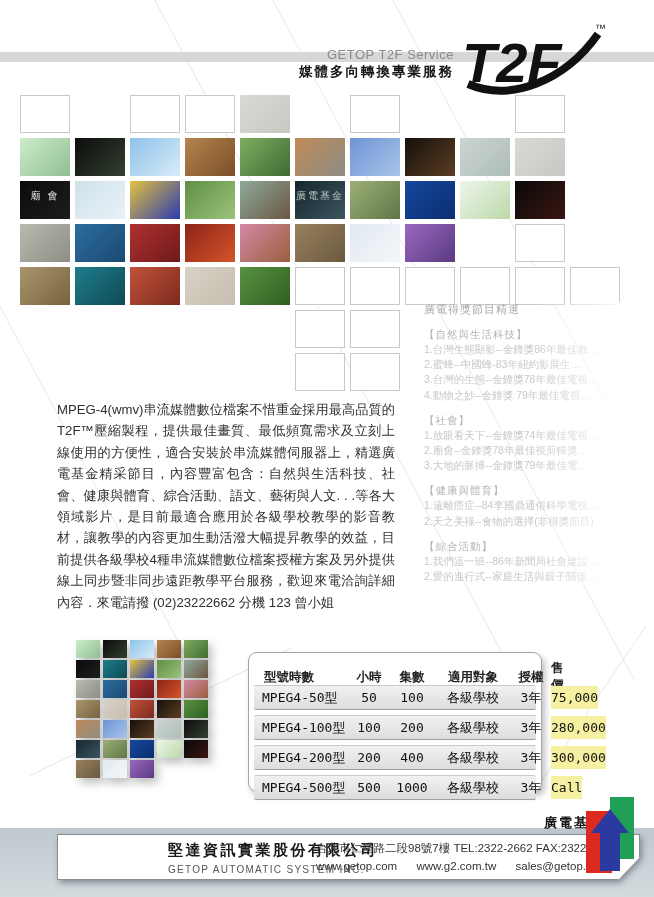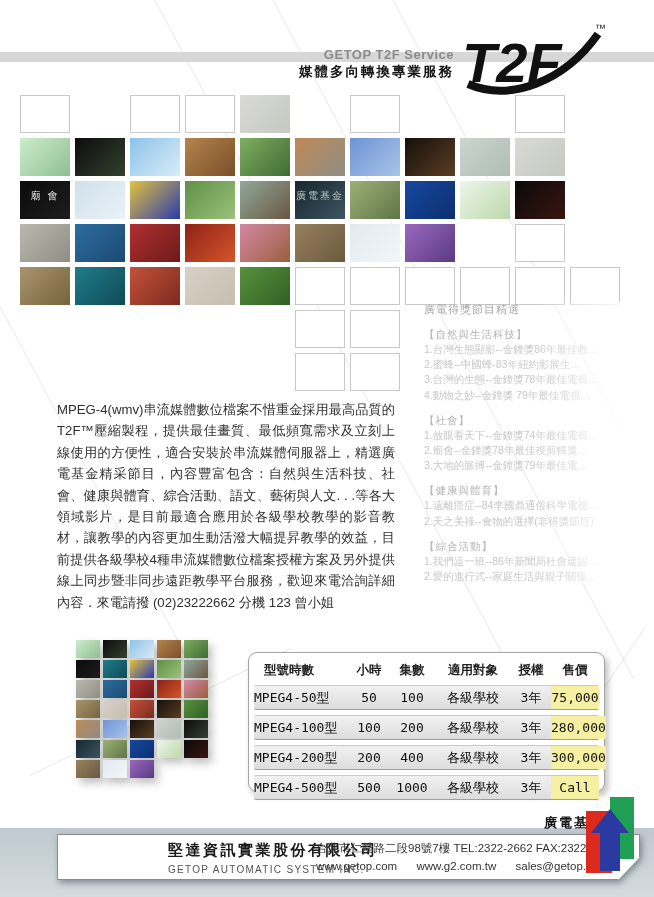--- a/index.html
+++ b/index.html
@@ -2,21 +2,21 @@
 <html><head>
 <meta charset="utf-8">
 <style>
   html,body{margin:0;padding:0;}
   #page{position:relative;width:654px;height:897px;background:#ffffff;overflow:hidden;
         font-family:"Liberation Sans",sans-serif;}
   .diag{position:absolute;height:1px;background:rgba(125,125,125,0.16);transform-origin:0 0;z-index:0;}
 
   
   .hdr-band{position:absolute;left:0;top:52px;width:654px;height:10px;background:#d7d7d7;z-index:1;}
-  .hdr-line1{position:absolute;top:47px;right:200px;font-size:13px;color:#8a8a8a;letter-spacing:0.5px;z-index:2;font-weight:bold;}
+  .hdr-line1{position:absolute;top:47px;right:200px;font-size:13px;color:#8a8a8a;letter-spacing:0.5px;z-index:2;}
   .hdr-line2{position:absolute;top:63px;right:200px;font-size:13.5px;font-weight:bold;color:#151515;letter-spacing:2px;z-index:2;}
   .t2f-logo{position:absolute;left:452px;top:20px;width:158px;height:88px;z-index:3;}
 
   
   #main-grid{position:absolute;left:20px;top:95px;display:grid;
              grid-template-columns:repeat(11,50px);grid-auto-rows:38px;column-gap:5px;row-gap:5px;z-index:1;}
   .cell{width:50px;height:38px;}
   .cell.boxc{background:#fff;border:1px solid #c9c9c9;box-sizing:border-box;}
   .cell.blank{background:transparent;}
   .thumb-label{position:absolute;width:50px;height:30px;display:flex;align-items:center;justify-content:center;
@@ -38,32 +38,32 @@
   #body-par{position:absolute;left:57px;top:399px;width:338px;font-size:13.2px;line-height:21.4px;
             color:#303030;text-align:justify;z-index:5;}
 
   
   #mini-grid{position:absolute;left:76px;top:640px;display:grid;
              grid-template-columns:repeat(5,24px);grid-auto-rows:18px;column-gap:3px;row-gap:2px;
              filter:drop-shadow(4px 5px 4px rgba(0,0,0,0.25));z-index:3;}
   .mcell{width:24px;height:18px;}
 
   
-  #price-card{position:absolute;left:248px;top:652px;width:357px;height:140px;box-sizing:border-box;
+  #price-card{position:absolute;left:248px;top:652px;width:294px;height:140px;box-sizing:border-box;
               background:#fff;border:1px solid #a5a5a5;border-radius:9px;
               box-shadow:3px 4px 6px rgba(0,0,0,0.25);padding:7px 5px 0 5px;z-index:6;}
   .thead,.trow{display:grid;grid-template-columns:95px 40px 46px 76px 40px 1fr;align-items:center;}
   .thead{font-size:12.5px;font-weight:bold;color:#222;height:20px;}
   .th{text-align:center;}
   .th.left{text-align:left;padding-left:10px;}
   .trow{height:23px;margin-top:5px;background:linear-gradient(180deg,#f1f1f1,#dddddd);
         border-top:1px solid #cacaca;border-bottom:1px solid #9f9f9f;border-radius:2px;
         font-size:13px;font-family:"DejaVu Sans Mono",monospace;color:#111;}
   .td{text-align:center;}
-  .td.left{text-align:left;padding-left:0;}
+  .td.left{text-align:left;padding-left:8px;}
   .td.price{background:#f6f0a2;height:100%;display:flex;align-items:center;justify-content:center;}
 
   
   #fund-label{position:absolute;left:544px;top:814px;font-size:13px;font-weight:bold;color:#111;
               letter-spacing:2px;z-index:5;}
   #bottom-band{position:absolute;left:0;top:828px;width:654px;height:69px;
                background:linear-gradient(180deg,#bfc9cf,#d3dbde);z-index:1;}
   #footer-wrap{position:absolute;left:57px;top:834px;z-index:6;
                filter:drop-shadow(2px 3px 3px rgba(70,80,88,0.55));}
   #footer-box{position:relative;width:583px;height:46px;background:#fff;border:1px solid #8d8d8d;

